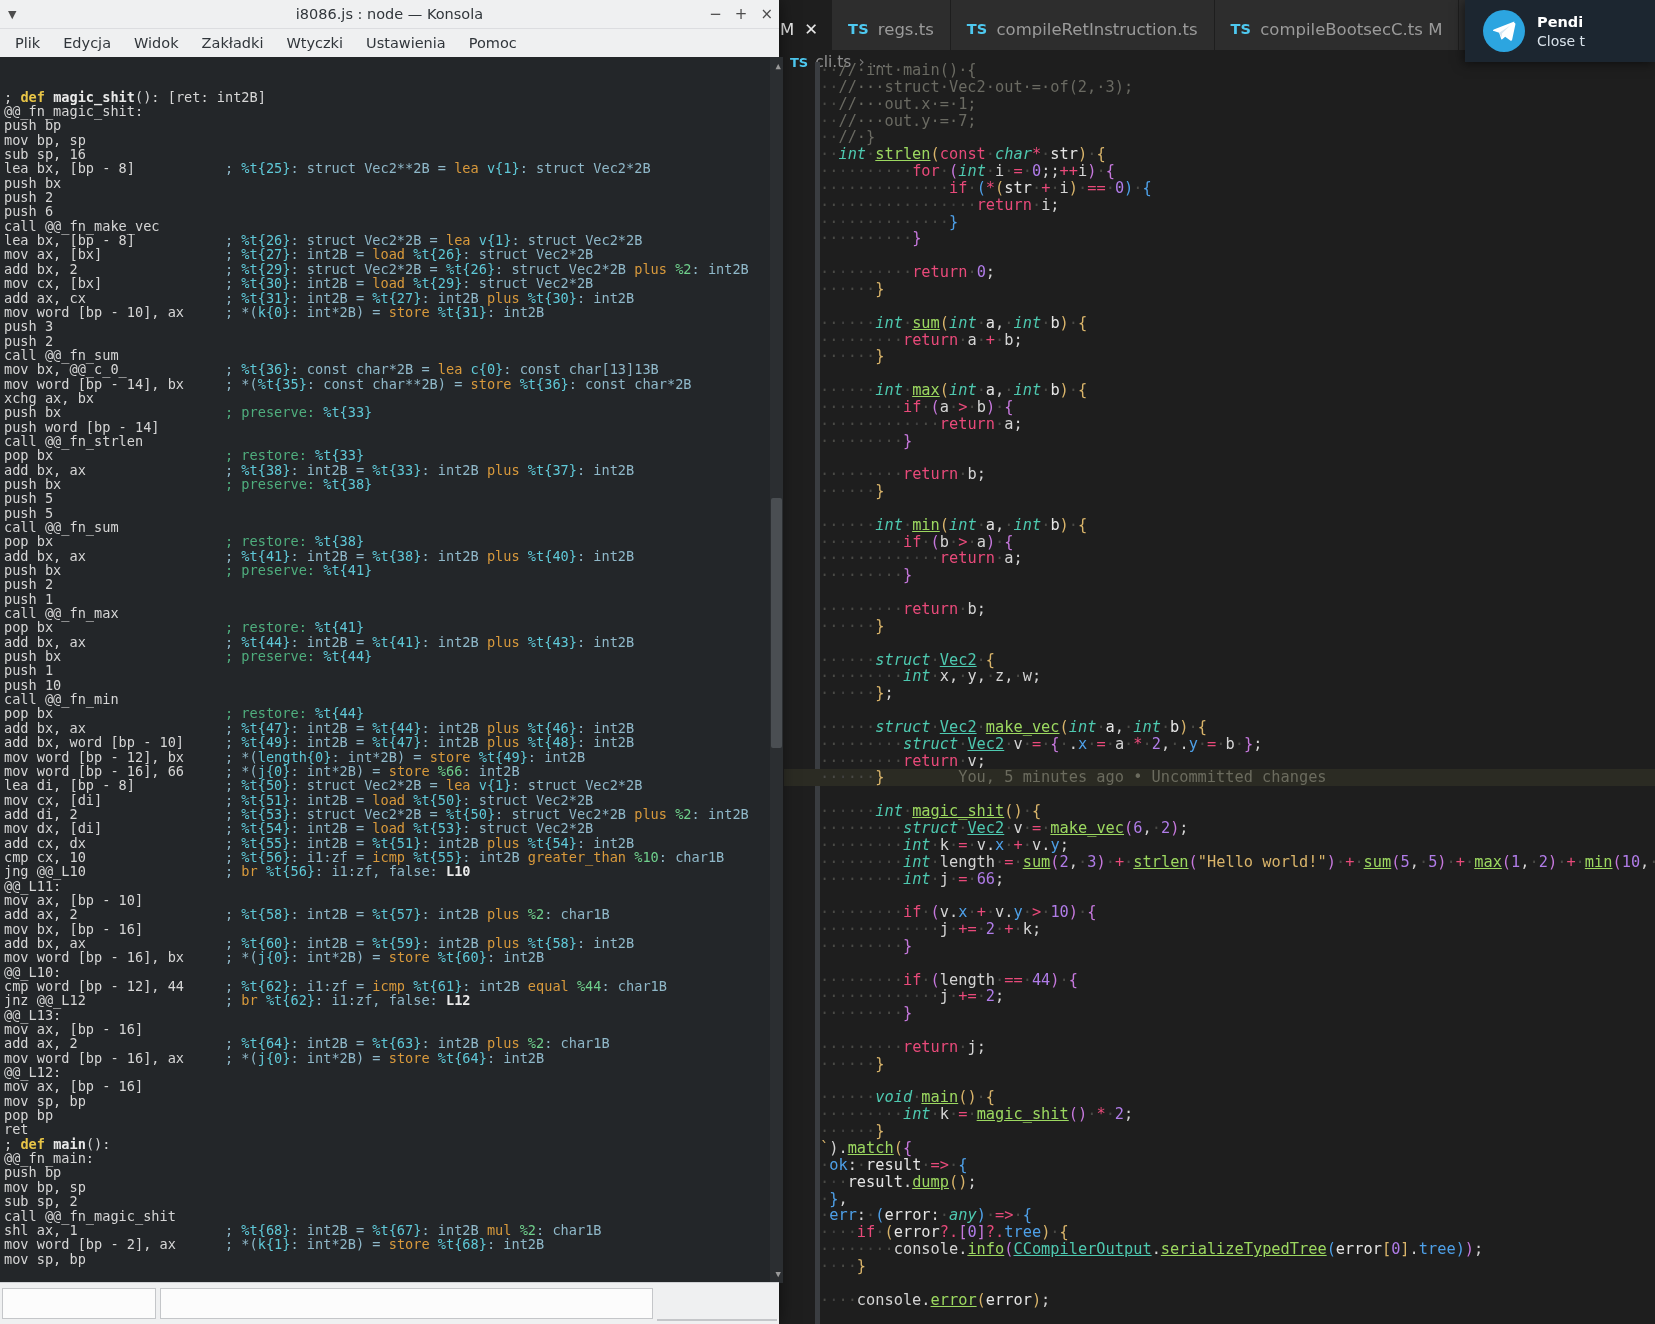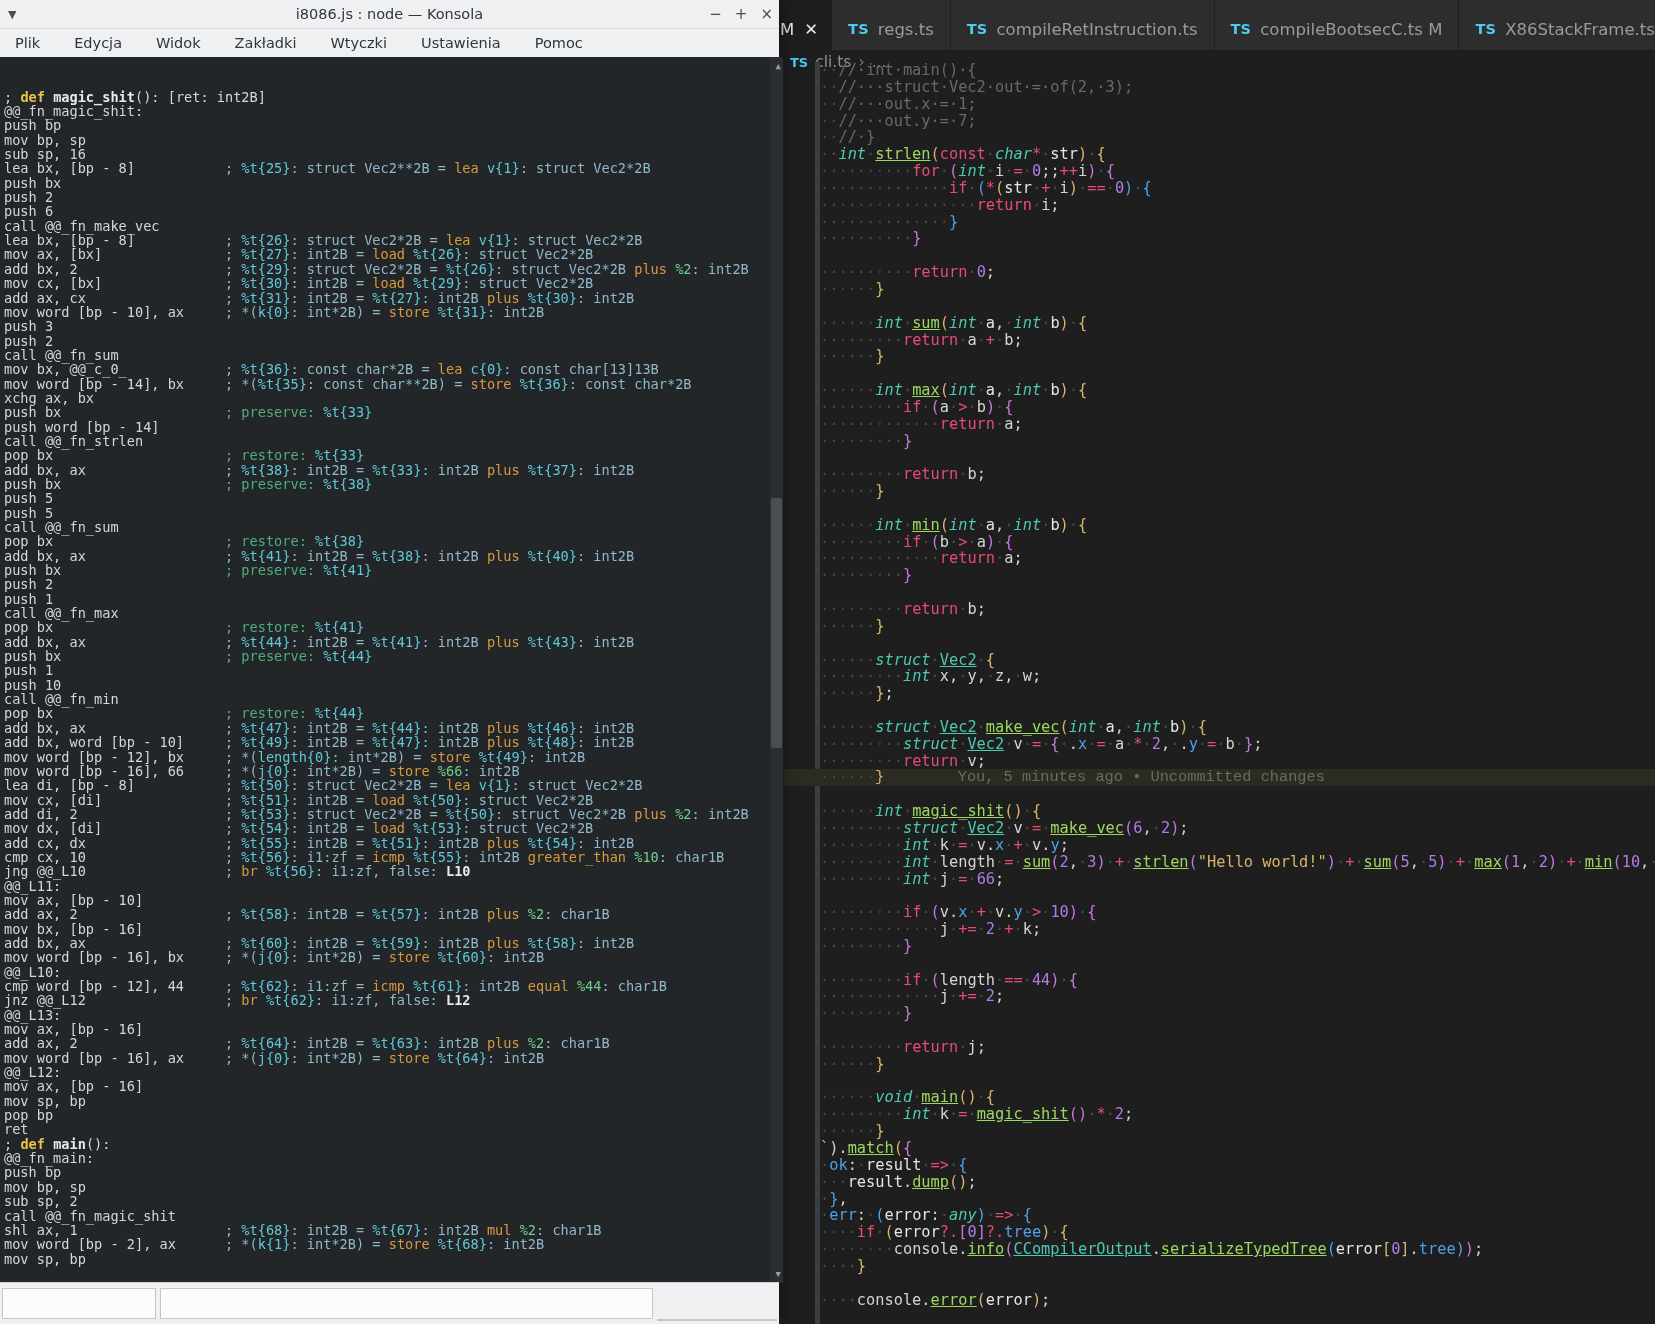--- a/index.html
+++ b/index.html
@@ -22,21 +22,21 @@
   .vs-breadcrumb{position:absolute;left:780px;top:50px;right:0;height:24px;background:#1e1e1e;
       color:#8f8f8f;font-size:15.5px;display:flex;align-items:center;gap:7px;padding-left:10px;}
   .vs-breadcrumb .tsq{color:#4ec9f0;font-weight:600;font-size:13px;}
   .vs-breadcrumb .sep{color:#7a7a7a;}
 
   .vs-gutterline{position:absolute;left:815px;top:62px;width:5px;bottom:0;background:#3a3d41;}
   .vs-editor{position:absolute;left:784px;top:62px;right:0;bottom:0;overflow:hidden;
       font-family:"DejaVu Sans Mono","Liberation Mono",monospace;font-size:15.3px;line-height:16.85px;
       white-space:pre;color:#d4d4d4;}
   .vs-editor .ln{height:16.85px;padding-left:36px;position:relative;}
-  .vs-editor .ln.blame{background:#2b2b23;font-family:Liberation Mono, monospace;}
+  .vs-editor .ln.blame{background:#2b2b23;}
   .vs-editor .blame-txt{color:#6b6b5e;font-style:normal;}
 
   
   .c  {color:#6a6a62;}      
   .kw {color:#e84a7a;}      
   .ty {color:#4ec9b0;font-style:italic;}
   .fn {color:#9cd860;text-decoration:underline;}      
   .va {color:#d4d4d4;}      
   .pr {color:#e5e5e5;} 
   .nu {color:#b07ce8;}      
@@ -53,21 +53,21 @@
   .ig {color:#404040;}      
 
   
   .konsola{position:absolute;left:0;top:0;width:779px;height:1324px;background:#eff0f1;
            box-shadow:0 0 16px rgba(0,0,0,.55);}
   .k-title{height:28px;background:#eff0f1;position:relative;display:flex;align-items:center;
            border-bottom:1px solid #dcdde0;}
   .k-title .caret{position:absolute;left:8px;color:#4d4d4d;font-size:11px;}
   .k-title .t{flex:1;text-align:center;font-size:14.5px;color:#31363b;}
   .k-title .btns{position:absolute;right:6px;display:flex;gap:13px;color:#4d4d4d;font-size:15px;}
-  .k-menu{height:28px;background:#eff0f1;display:flex;align-items:center;gap:16px;
+  .k-menu{height:28px;background:#eff0f1;display:flex;align-items:center;gap:5px;
           border-bottom:2px solid #0369a1;padding-left:6px;}
   .k-menu span{font-size:14.5px;color:#31363b;padding:2px 9px;}
   .k-term{position:absolute;left:0;top:57px;width:779px;bottom:41px;background:#232629;
           font-family:"DejaVu Sans Mono","Liberation Mono",monospace;font-size:13.6px;
           line-height:14.35px;color:#d6d6d6;white-space:pre;overflow:hidden;padding:4px 0 0 4px;}
   .k-term .sb{position:absolute;right:0;top:0;width:13px;bottom:0;background:#2b2e31;}
   .k-term .sb .thumb{position:absolute;right:1px;top:36%;width:11px;height:250px;background:#4a4e52;border-radius:2px;}
   .k-term .sb .ar{position:absolute;right:2px;color:#9a9a9a;font-size:9px;}
   .k-status{position:absolute;left:0;bottom:0;width:779px;height:41px;background:#eff0f1;
             border-top:1px solid #cfd1d4;display:flex;align-items:stretch;}
@@ -171,14 +171,26 @@
 
     <div class="k-status">
       <div class="k-statbox a"></div>
       <div class="k-statbox b"></div>
       <div class="k-statbox c">
         <span class="num">95</span>
       </div>
     </div>
   </div>
 
+  <div class="tg">
+    <div class="tg-av">
+      <svg width="26" height="26" viewBox="0 0 24 24" aria-hidden="true">
+        <path d="M21.5 3.2 2.6 10.5c-1 .4-1 1.3.1 1.6l4.8 1.5 1.8 5.6c.2.6.6.7 1.1.3l2.7-2.2 4.7 3.5c.9.5 1.5.2 1.7-.8l3-14.1c.2-1.1-.4-1.6-1-1.3z" fill="#ffffff"></path>
+        <path d="M7.6 13.7 17.7 7l-7.6 7.2-.3 3.5z" fill="#d6e7f2"></path>
+      </svg>
+    </div>
+    <div class="tg-txt">
+      <div class="tg-title">Pendi</div>
+      <div class="tg-body">Close t</div>
+    </div>
+  </div>
 
 </div>
 
 </body></html>

